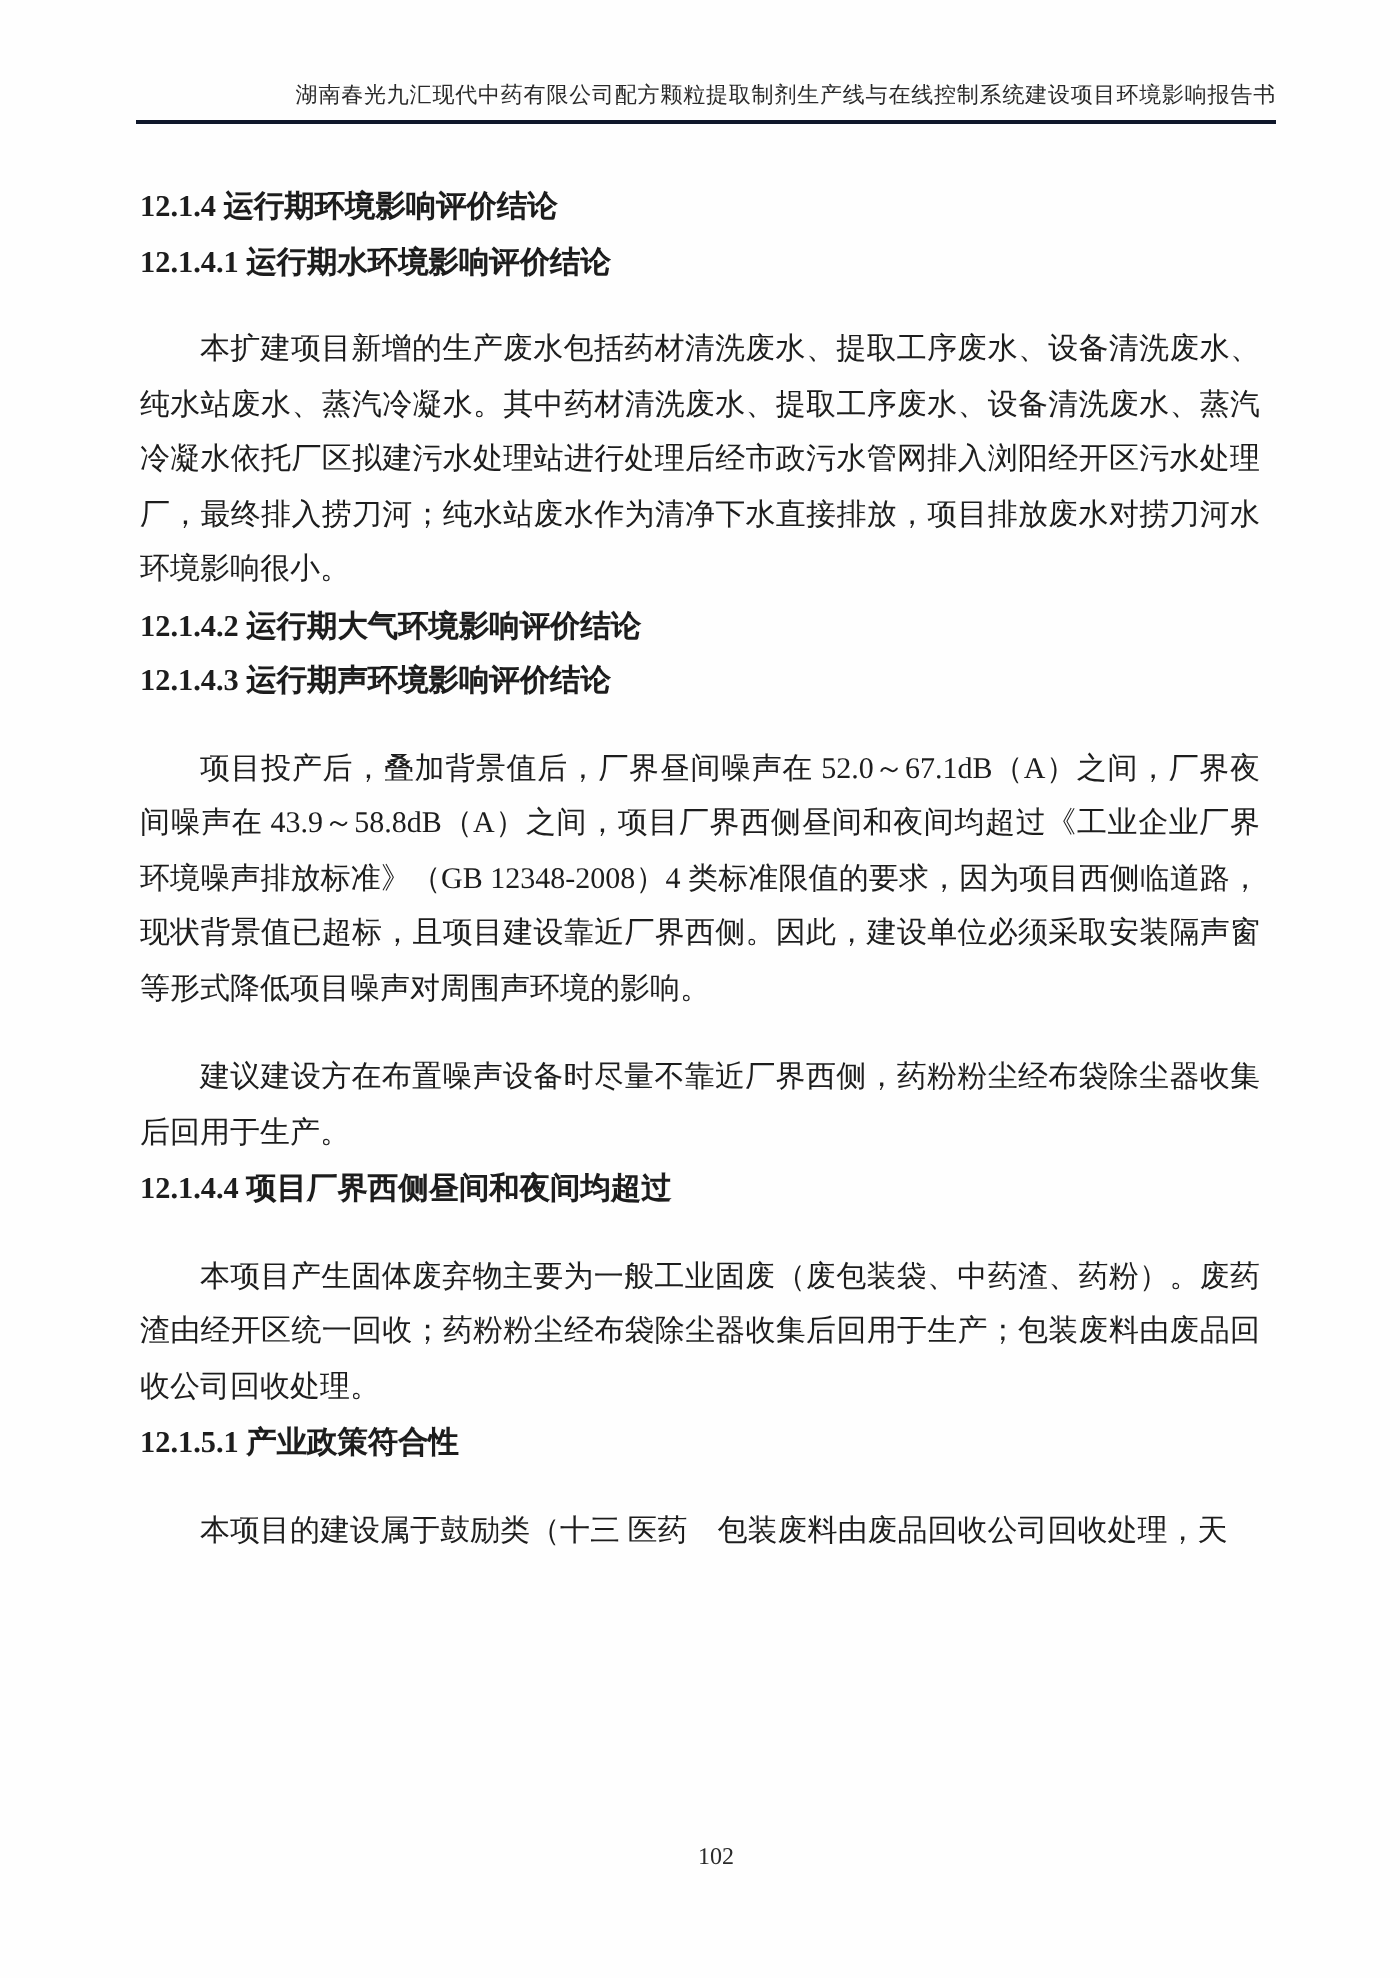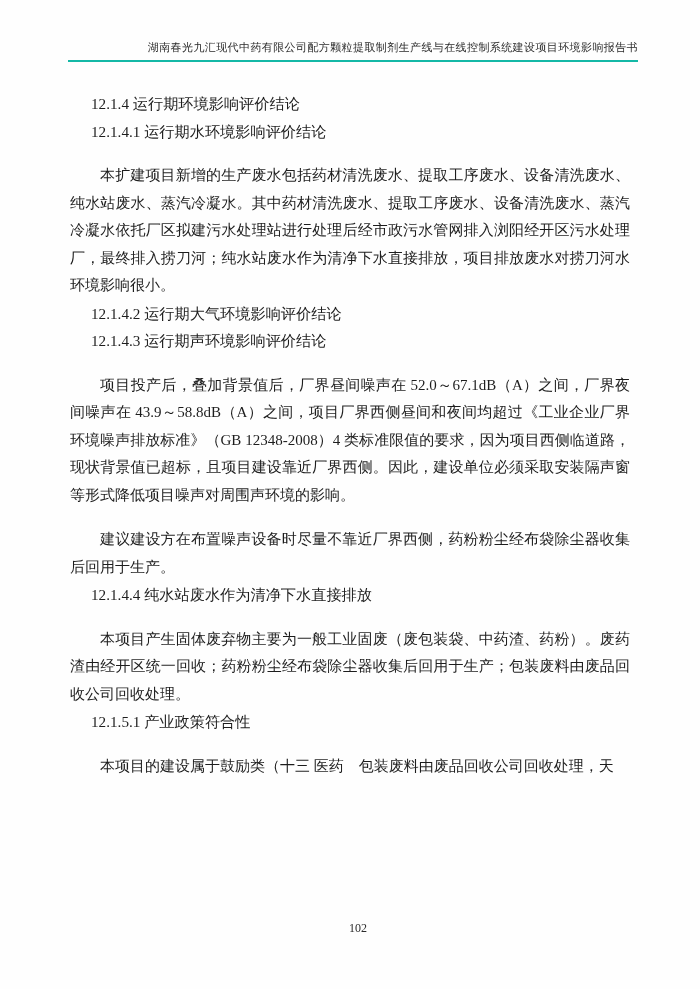--- a/index.html
+++ b/index.html
@@ -19,37 +19,36 @@
   }
   .header {
     position: absolute;
     left: 68px;
     right: 62px;
     top: 40px;
     text-align: right;
     font-size: 11px;
     letter-spacing: 0.4px;
     color: #2a2a2a;
-    border-bottom: 2px solid #14b8a6;
+    border-bottom: 2px solid #0f172a;
     padding-bottom: 5px;
   }
   .content {
     position: absolute;
     left: 70px;
     right: 70px;
     top: 90px;
     font-size: 15px;
     line-height: 27.5px;
     text-align: justify;
   }
   .content h2, .content h3 {
     font-size: 15.2px;
-    font-weight: normal;
+    font-weight: bold;
     line-height: 27.5px;
-    margin-left: 21px;
   }
   .content p {
     text-indent: 2em;
     margin-top: 17px;
   }
   .footer {
     position: absolute;
     left: 16px;
     right: 0;
     top: 921px;
@@ -68,21 +67,21 @@
   </div>
 
   <div class="content">
     <h2>12.1.4 运行期环境影响评价结论</h2>
     <h3>12.1.4.1 运行期水环境影响评价结论</h3>
     <p>本扩建项目新增的生产废水包括药材清洗废水、提取工序废水、设备清洗废水、纯水站废水、蒸汽冷凝水。其中药材清洗废水、提取工序废水、设备清洗废水、蒸汽冷凝水依托厂区拟建污水处理站进行处理后经市政污水管网排入浏阳经开区污水处理厂，最终排入捞刀河；纯水站废水作为清净下水直接排放，项目排放废水对捞刀河水环境影响很小。</p>
     <h3>12.1.4.2 运行期大气环境影响评价结论</h3>
     <h3>12.1.4.3 运行期声环境影响评价结论</h3>
     <p>项目投产后，叠加背景值后，厂界昼间噪声在 52.0～67.1dB（A）之间，厂界夜间噪声在 43.9～58.8dB（A）之间，项目厂界西侧昼间和夜间均超过《工业企业厂界环境噪声排放标准》（GB 12348-2008）4 类标准限值的要求，因为项目西侧临道路，现状背景值已超标，且项目建设靠近厂界西侧。因此，建设单位必须采取安装隔声窗等形式降低项目噪声对周围声环境的影响。</p>
     <p>建议建设方在布置噪声设备时尽量不靠近厂界西侧，药粉粉尘经布袋除尘器收集后回用于生产。</p>
-    <h3>12.1.4.4 纯水站废水作为清净下水直接排放</h3>
+    <h3>12.1.4.4 项目厂界西侧昼间和夜间均超过</h3>
     <p>本项目产生固体废弃物主要为一般工业固废（废包装袋、中药渣、药粉）。废药渣由经开区统一回收；药粉粉尘经布袋除尘器收集后回用于生产；包装废料由废品回收公司回收处理。</p>
     <h3>12.1.5.1 产业政策符合性</h3>
     <p>本项目的建设属于鼓励类（十三 医药　包装废料由废品回收公司回收处理，天</p>
   </div>
 
   <div class="footer">
     <span>102</span>
   </div>
 
 </div>

